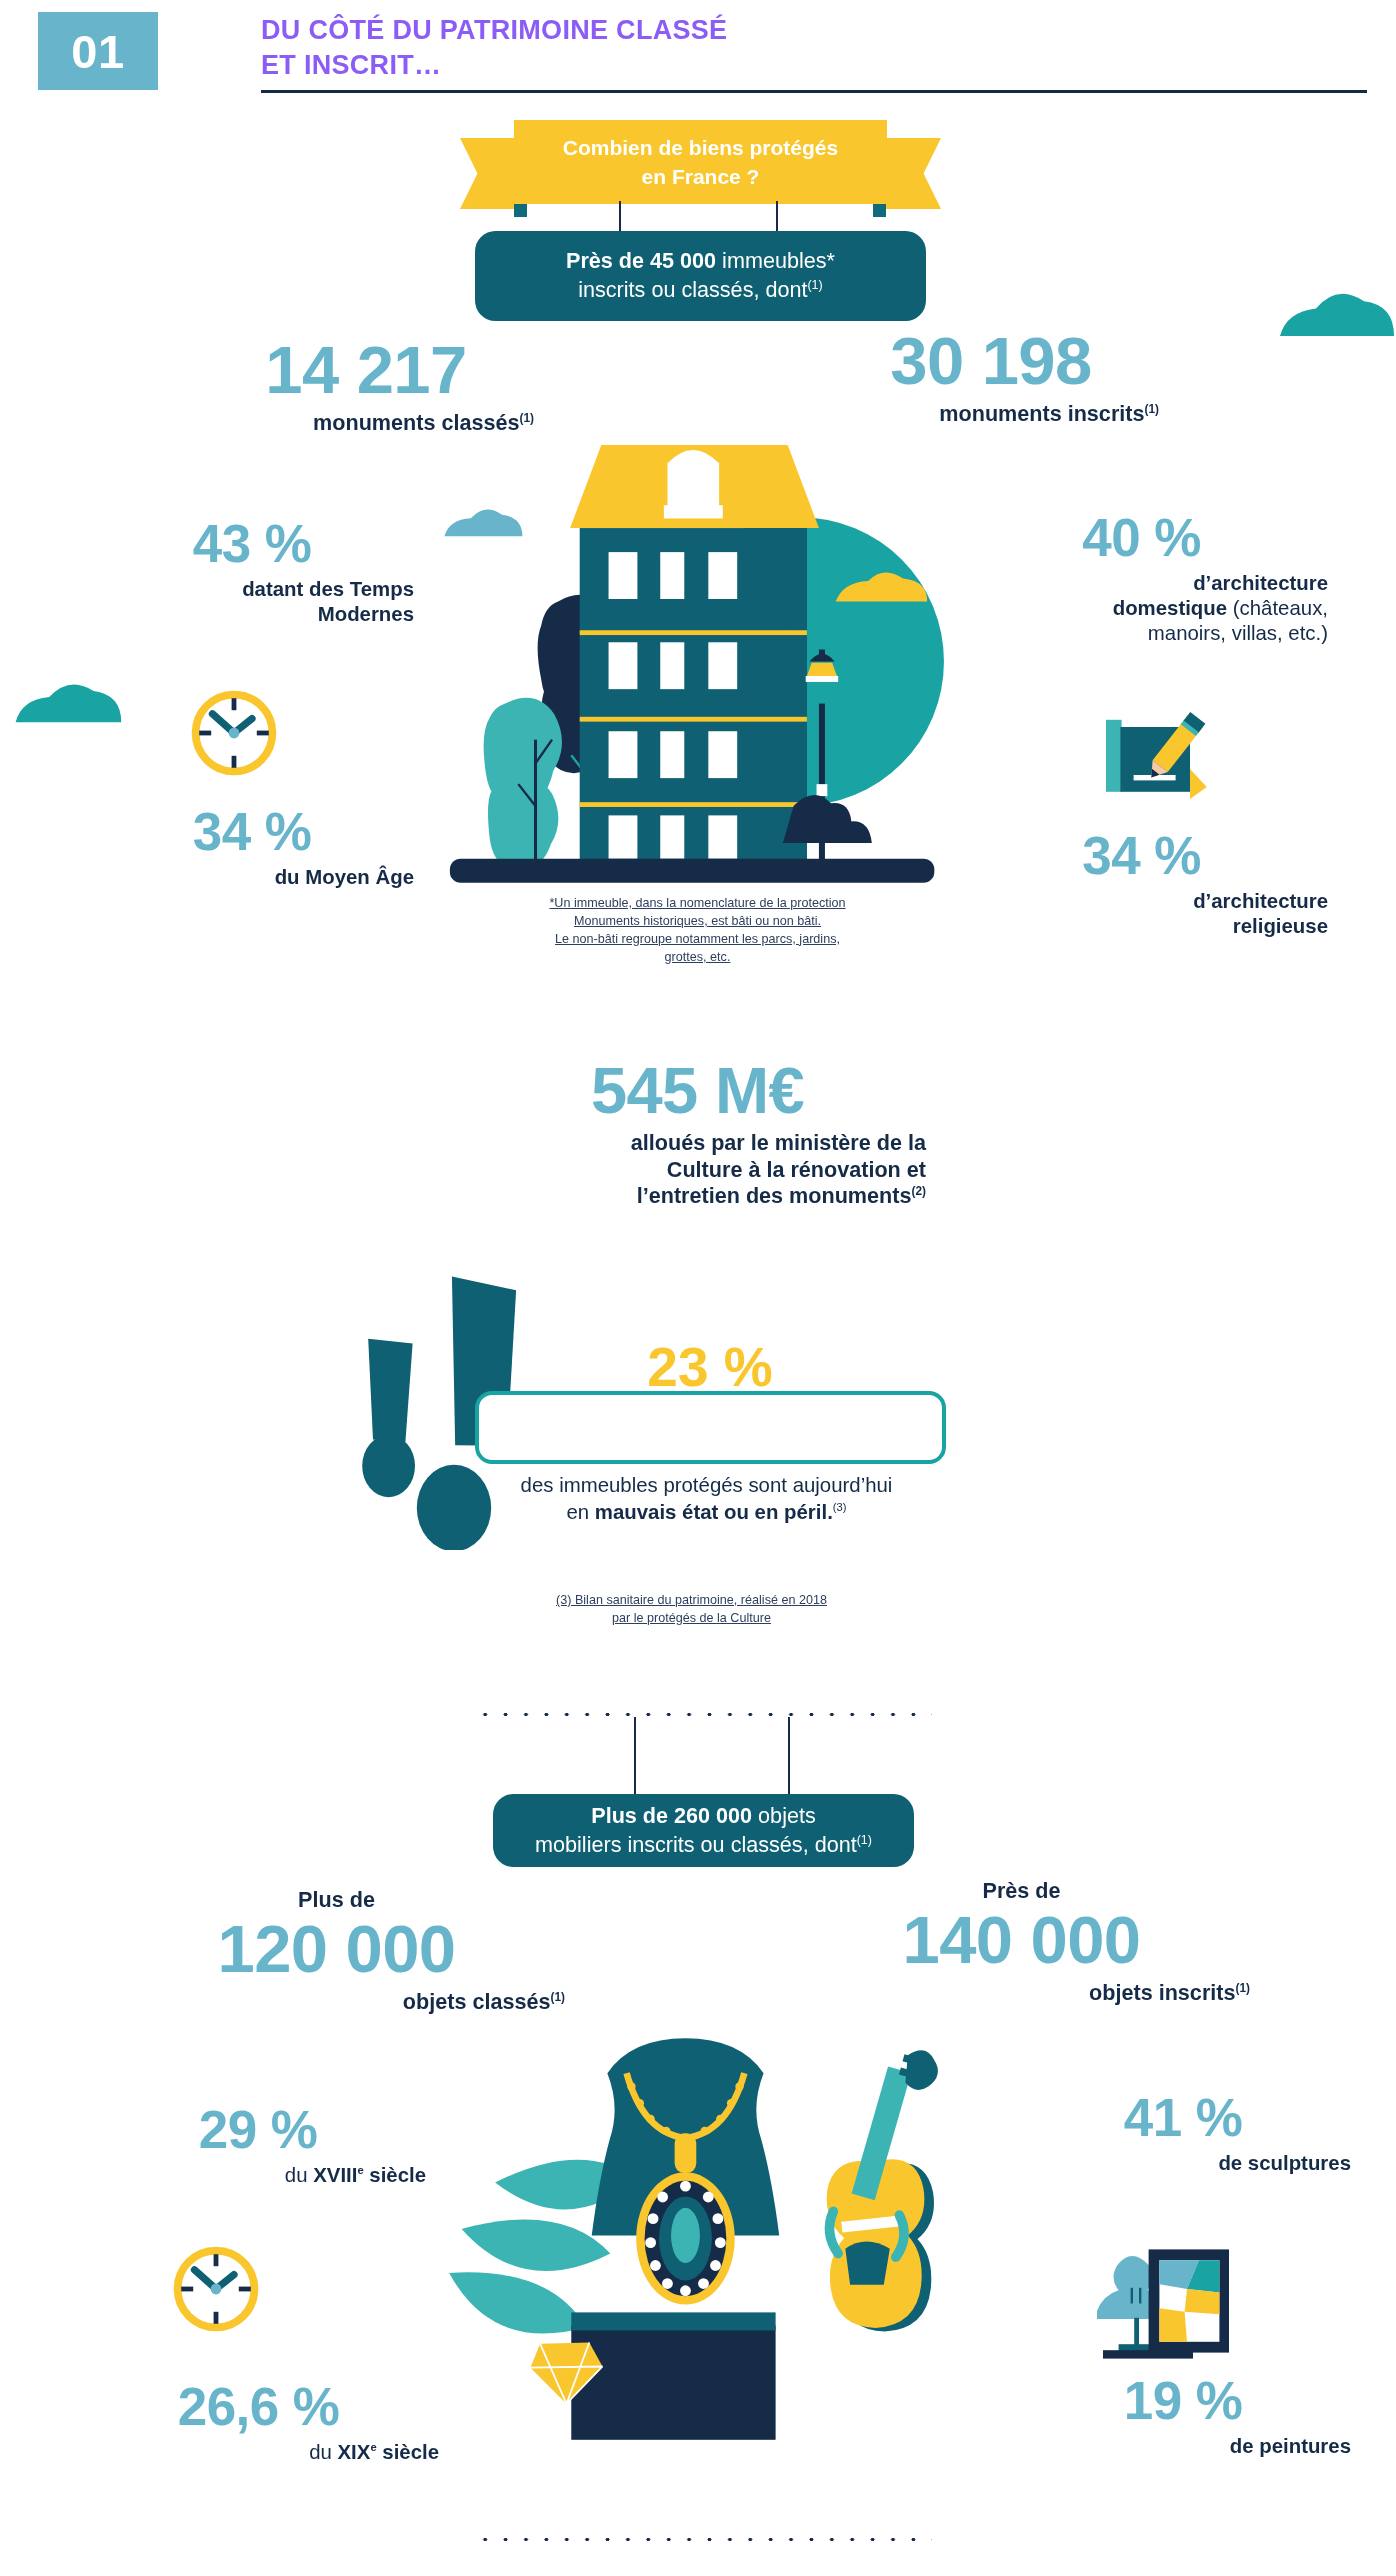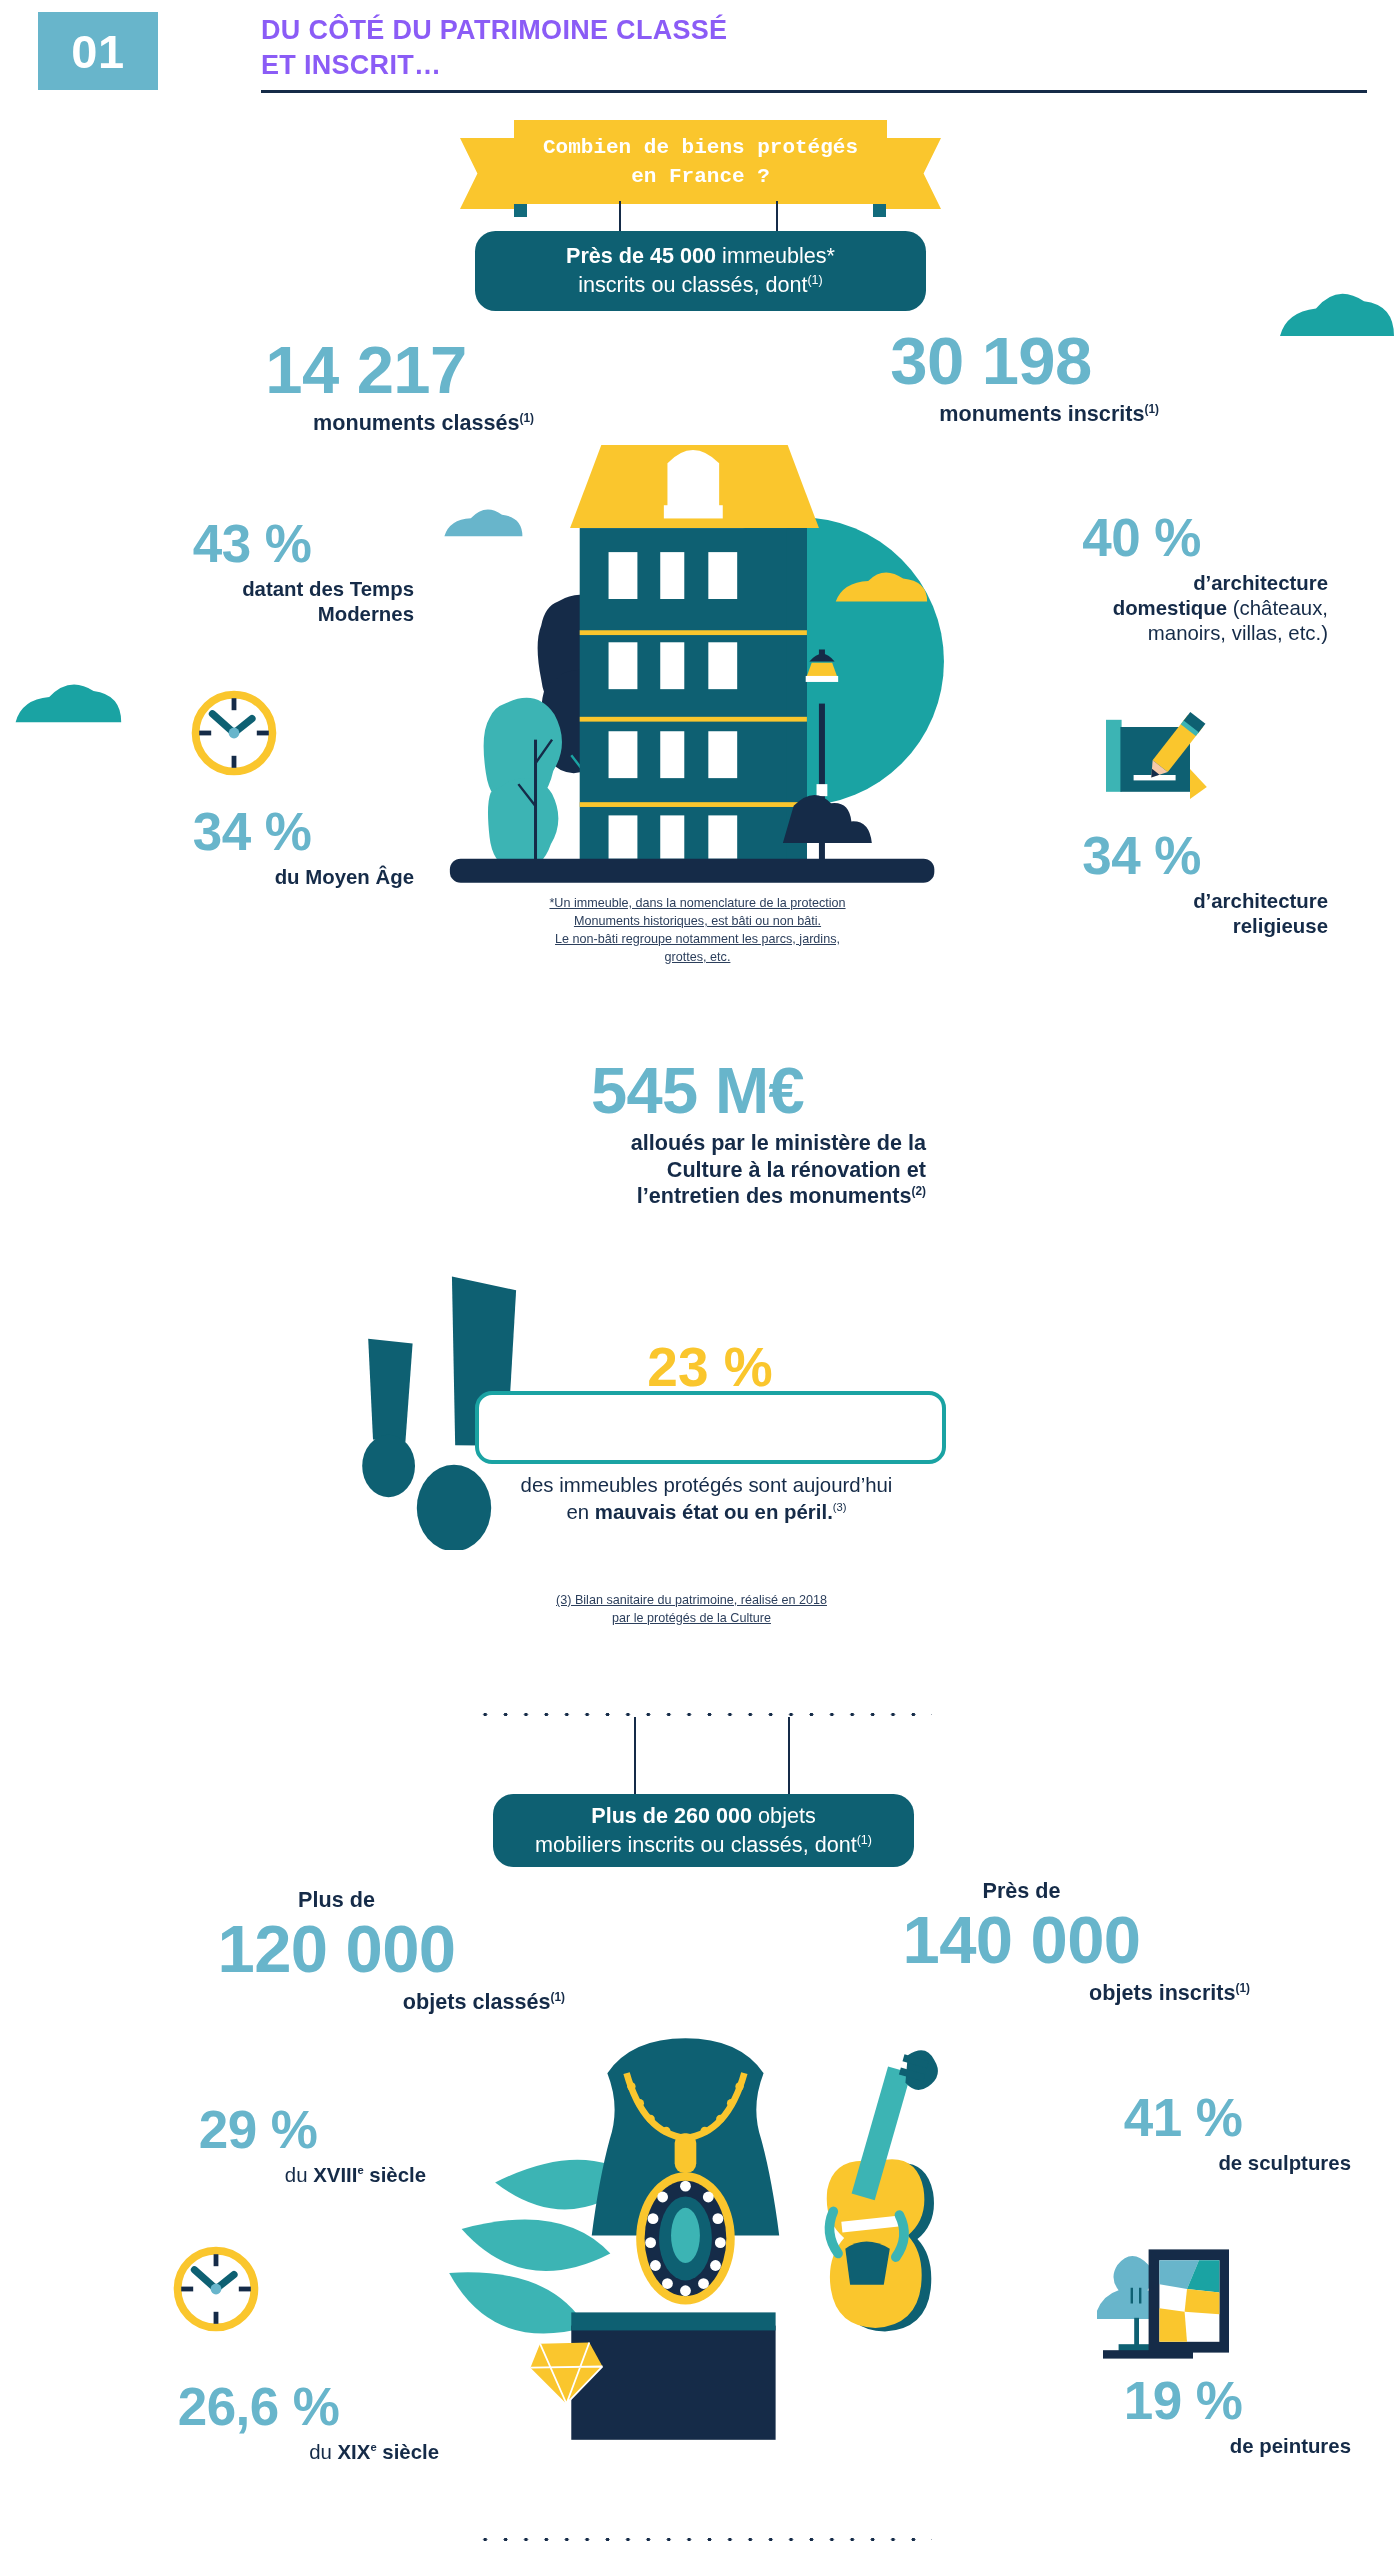--- a/index.html
+++ b/index.html
@@ -78,21 +78,20 @@
   }
   .ribbon-tail-l { left: 0; clip-path: polygon(0 0, 100% 0, 100% 100%, 0 100%, 26% 50%); }
   .ribbon-tail-r { right: 0; clip-path: polygon(0 0, 100% 0, 74% 50%, 100% 100%, 0 100%); }
   .ribbon-main {
     position: absolute;
     left: 54px; top: 0;
     width: 373px; height: 84px;
     background: #fac62d;
     display: flex; align-items: center; justify-content: center;
     text-align: center;
-    font-family: Liberation Mono, monospace;
   }
   .ribbon-main span {
     color: #ffffff;
     font-size: 21px;
     font-weight: 800;
     line-height: 1.4;
   }
   .ribbon-shadow-l, .ribbon-shadow-r {
     position: absolute;
     top: 84px;
@@ -247,21 +246,21 @@
       <span>
         <span>Combien de biens protégés</span><br>
         <span>en France ?</span>
       </span>
     </div>
   </div>
 
   <div class="conn" style="left:619px; top:201px; height:42px;"></div>
   <div class="conn" style="left:776px; top:201px; height:42px;"></div>
 
-  <div class="pill" style="left:475px; top:231px; width:451px; height:80px;">
+  <div class="pill" style="left:475px; top:231px; width:451px; height:90px;">
     <div>
       <div class="line">
         <b>Près de 45 000</b><span> immeubles*</span>
       </div>
       <div class="line">
         <span>inscrits ou classés, dont</span><sup>(1)</sup>
       </div>
     </div>
   </div>
 

